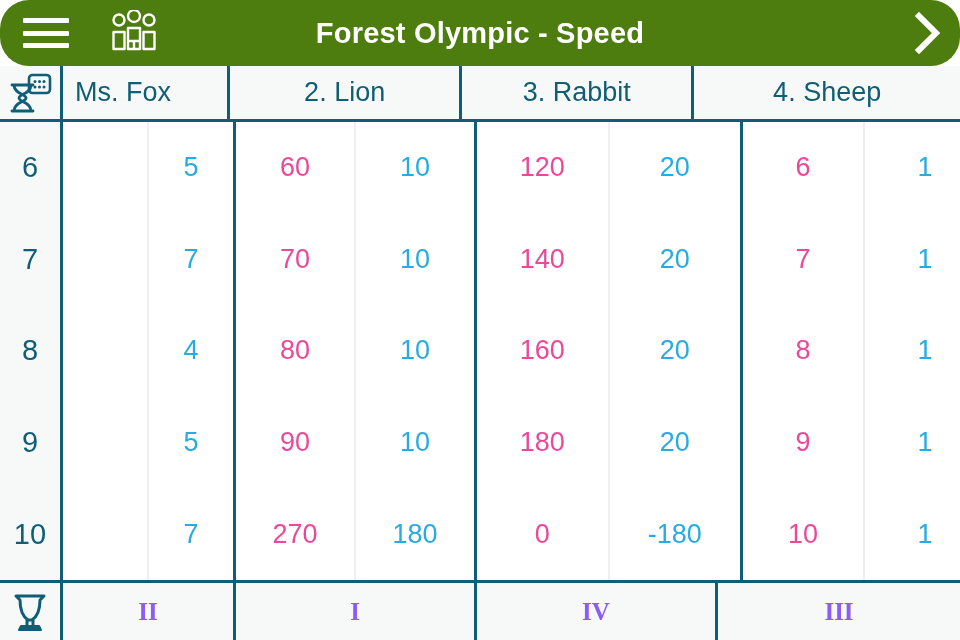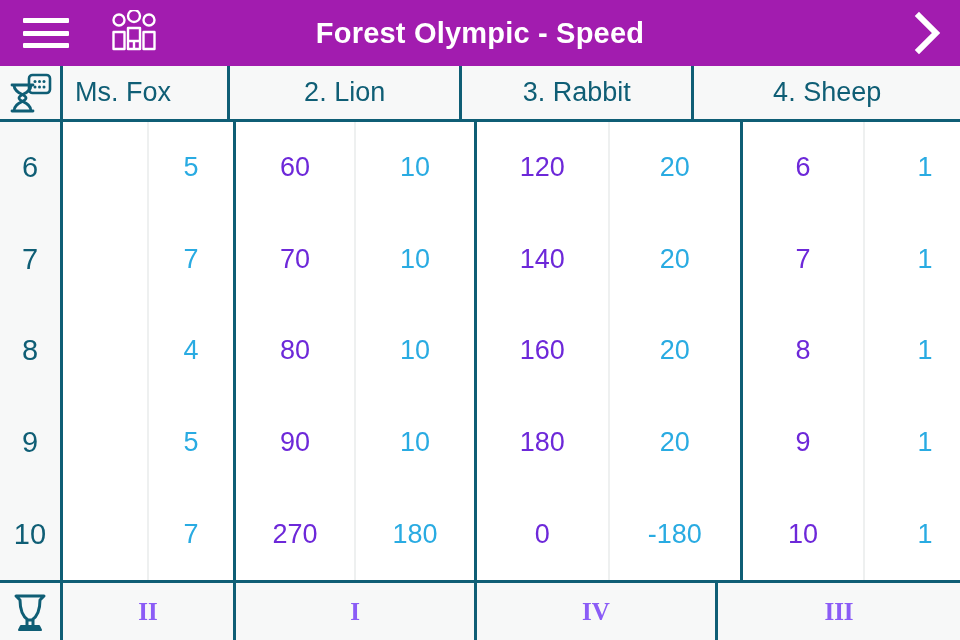--- a/index.html
+++ b/index.html
@@ -8,23 +8,24 @@
     font-family: "Liberation Sans", sans-serif;
     background: #ffffff;
     overflow: hidden;
   }
 
   .app { width: 960px; height: 640px; display: flex; flex-direction: column; }
 
   
   .topbar {
     height: 66px; min-height: 66px;
-    background: #a21caf;
+    background: #4d7c0f;
     display: flex; align-items: center;
     position: relative;
+    border-radius: 29px;
   }
   .tb-icon {
     height: 66px; display: flex; align-items: center; justify-content: center;
   }
   .tb-menu { width: 92px; }
   .tb-podium { width: 84px; }
   .tb-chev { width: 66px; margin-left: auto; }
 
   .hamburger { width: 46px; height: 30px; display: flex; flex-direction: column; justify-content: space-between; }
   .hamburger i { display: block; height: 5px; background: #fff; border-radius: 1px; }
@@ -86,21 +87,21 @@
   }
   .athcol:last-child { border-right: none; }
 
   .subcol { flex: 1; display: flex; flex-direction: column; }
   .subcol.sep { border-left: 2px solid #eef0f0; }
 
   .cell {
     flex: 1; display: flex; align-items: center; justify-content: center;
     font-size: 27px; white-space: nowrap;
   }
-  .cell.grey { color: #6d28d9; }
+  .cell.grey { color: #ec4899; }
   .cell.blue { color: #29abe2; }
 
   
   .clip { overflow: hidden; }
   .clip .cell { justify-content: flex-start; margin-left: -14px; }
 
   
   .footrow {
     height: 60px; min-height: 60px; background: #f7f8f8;
     border-top: 3px solid #0f5e75;

